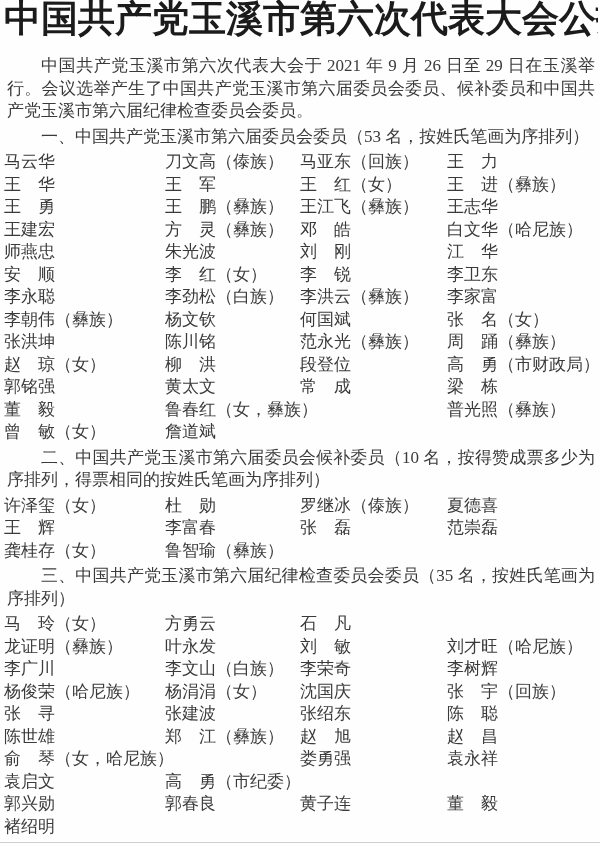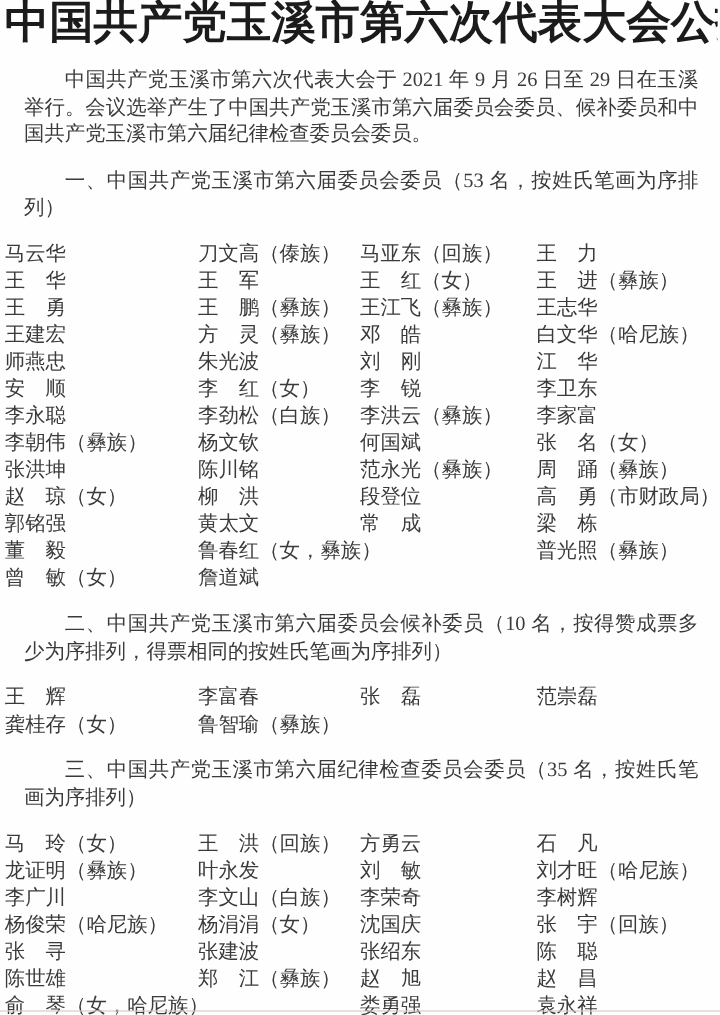--- a/index.html
+++ b/index.html
@@ -22,21 +22,21 @@
     font-family: "Liberation Sans", "DejaVu Sans", sans-serif;
     font-weight: 900;
     font-size: 37px;
     line-height: 42px;
     letter-spacing: 0px;
     color: #1b1b1b;
     white-space: nowrap;
     overflow: hidden;
   }
   p.para {
-    margin: 16px;
+    margin: 3px;
     text-indent: 2em;
     text-align: justify;
     font-size: 17px;
     line-height: 22.5px;
   }
   .name-row {
     display: grid;
     grid-template-columns: 161px 135px 147px 1fr;
   }
   .name-cell {
@@ -138,38 +138,43 @@
           <span class="name-cell">曾　敏（女）</span>
           <span class="name-cell">詹道斌</span>
         </div>
       </div>
   </section>
 
   <section>
     <p class="para">二、中国共产党玉溪市第六届委员会候补委员（10 名，按得赞成票多少为序排列，得票相同的按姓氏笔画为序排列）</p>
     <div class="name-list">
         <div class="name-row">
+          <span class="name-cell">许泽玺（女）</span>
+          <span class="name-cell">杜　勋</span>
+          <span class="name-cell">罗继冰（傣族）</span>
+          <span class="name-cell">夏德喜</span>
+        </div>
+        <div class="name-row">
           <span class="name-cell">王　辉</span>
           <span class="name-cell">李富春</span>
           <span class="name-cell">张　磊</span>
           <span class="name-cell">范崇磊</span>
         </div>
         <div class="name-row">
           <span class="name-cell">龚桂存（女）</span>
           <span class="name-cell">鲁智瑜（彝族）</span>
         </div>
       </div>
   </section>
 
   <section>
     <p class="para">三、中国共产党玉溪市第六届纪律检查委员会委员（35 名，按姓氏笔画为序排列）</p>
     <div class="name-list">
         <div class="name-row">
           <span class="name-cell">马　玲（女）</span>
-          <span class="name-cell">王　洪（回族）</span>
           <span class="name-cell">方勇云</span>
           <span class="name-cell">石　凡</span>
         </div>
         <div class="name-row">
           <span class="name-cell">龙证明（彝族）</span>
           <span class="name-cell">叶永发</span>
           <span class="name-cell">刘　敏</span>
           <span class="name-cell">刘才旺（哈尼族）</span>
         </div>
         <div class="name-row">

